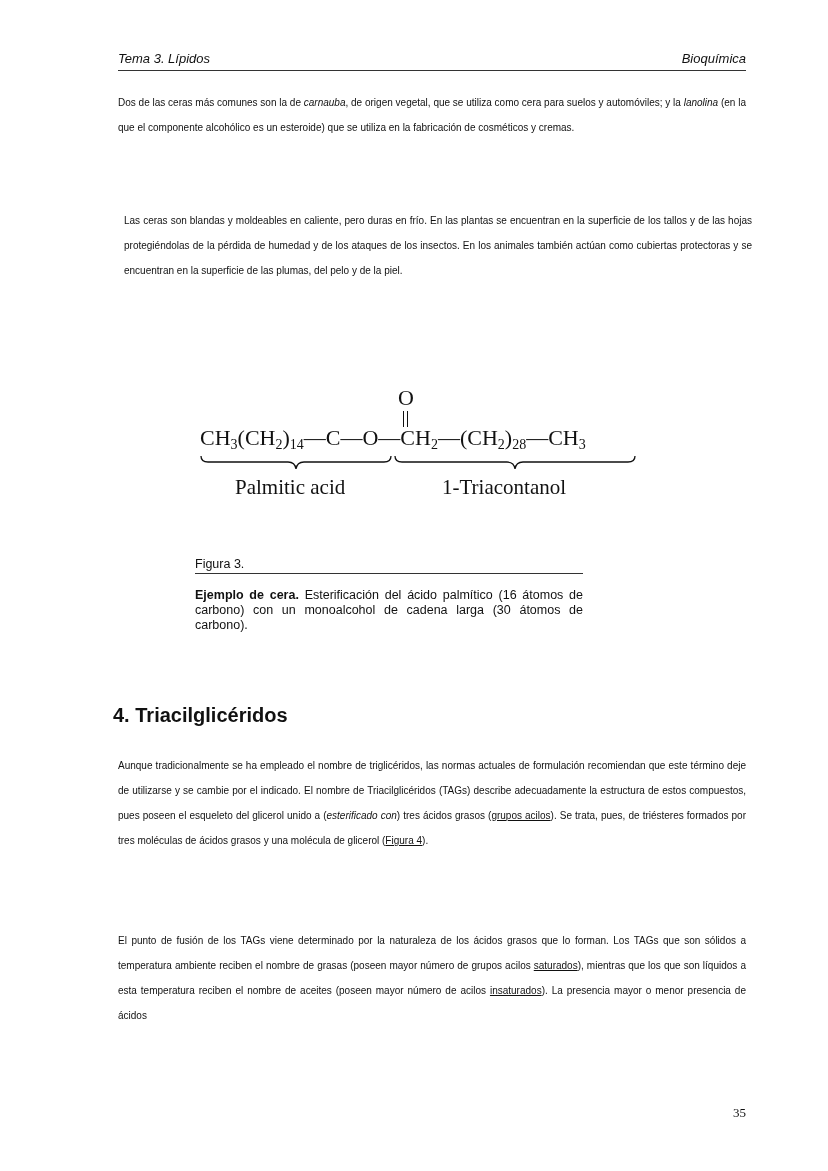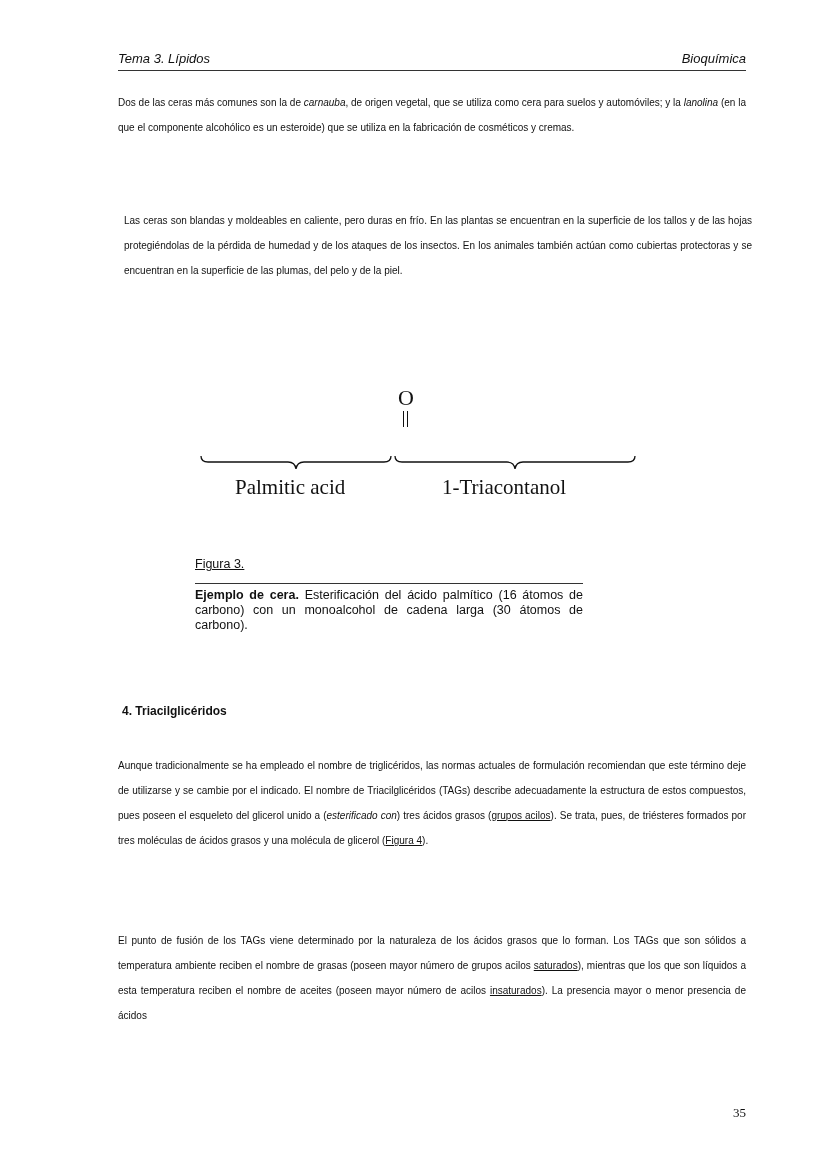--- a/index.html
+++ b/index.html
@@ -17,42 +17,43 @@
   .figure { position: absolute; left: 195px; top: 385px; width: 450px; height: 120px;
             font-family: "Liberation Serif", "DejaVu Serif", serif; }
   .formula { position: absolute; top: 40px; left: 5px; font-size: 22px; white-space: nowrap; }
   .formula sub { font-size: 14px; vertical-align: -4px; }
   .carbonyl-o { position: absolute; left: 203px; top: 0px; font-size: 22px; }
   .double-bond { position: absolute; left: 208px; top: 26px; width: 5px; height: 16px;
                  border-left: 1.3px solid #111; border-right: 1.3px solid #111; box-sizing: border-box; }
   .brace { position: absolute; top: 70px; }
   .brace-label { position: absolute; top: 90px; font-size: 21px; }
   .caption-title { position: absolute; left: 195px; top: 557px; font-size: 12.5px; width: 388px;
-                   border-bottom: 1.3px solid #333; padding-bottom: 12px; text-decoration: underline; }
+                   border-bottom: 1.3px solid #333; padding-bottom: 2px; }
   .caption-text { position: absolute; left: 195px; top: 588px; width: 388px; font-size: 12.5px;
                   line-height: 15px; text-align: justify; }
-  .section-title { position: absolute; left: 122px; top: 704px; font-size: 12px; font-weight: bold; }
+  .section-title { position: absolute; left: 113px; top: 704px; font-size: 20px; font-weight: bold; }
   .page-number { position: absolute; left: 733px; top: 1105px; font-size: 13px;
                  font-family: "Liberation Serif", serif; }
 </style>
 </head>
 <body>
 
 <div class="header">
   <span class="left">Tema 3. Lípidos</span>
   <span class="right">Bioquímica</span>
 </div>
 
 <p class="para" style="top:90px; margin:0;"><span>Dos de las ceras más comunes son la de </span><i>carnauba</i><span>, de origen vegetal, que se utiliza como cera para suelos y automóviles; y la </span><i>lanolina</i><span> (en la que el componente alcohólico es un esteroide) que se utiliza en la fabricación de cosméticos y cremas.</span></p>
 
 <p class="para" style="top:202px; margin:6px;">Las ceras son blandas y moldeables en caliente, pero duras en frío. En las plantas se encuentran en la superficie de los tallos y de las hojas protegiéndolas de la pérdida de humedad y de los ataques de los insectos. En los animales también actúan como cubiertas protectoras y se encuentran en la superficie de las plumas, del pelo y de la piel.</p>
 
 <div class="figure">
   <span class="carbonyl-o">O</span>
   <span class="double-bond"></span>
+  <div class="formula"><span>CH</span><sub>3</sub><span>(CH</span><sub>2</sub><span>)</span><sub>14</sub><span>—C—O—CH</span><sub>2</sub><span>—(CH</span><sub>2</sub><span>)</span><sub>28</sub><span>—CH</span><sub>3</sub></div>
   <svg class="brace" style="left:5px;" width="192" height="16" viewBox="0 0 192 16">
     <path d="M1 1 Q1 7 8 7 L88 7 Q95 7 96 14 Q97 7 104 7 L184 7 Q191 7 191 1" fill="none" stroke="#111" stroke-width="1.3"></path>
   </svg>
   <svg class="brace" style="left:199px;" width="242" height="16" viewBox="0 0 242 16">
     <path d="M1 1 Q1 7 8 7 L113 7 Q120 7 121 14 Q122 7 129 7 L234 7 Q241 7 241 1" fill="none" stroke="#111" stroke-width="1.3"></path>
   </svg>
   <span class="brace-label" style="left:40px;">Palmitic acid</span>
   <span class="brace-label" style="left:247px;text-align:right;">1-Triacontanol</span>
 </div>
 

